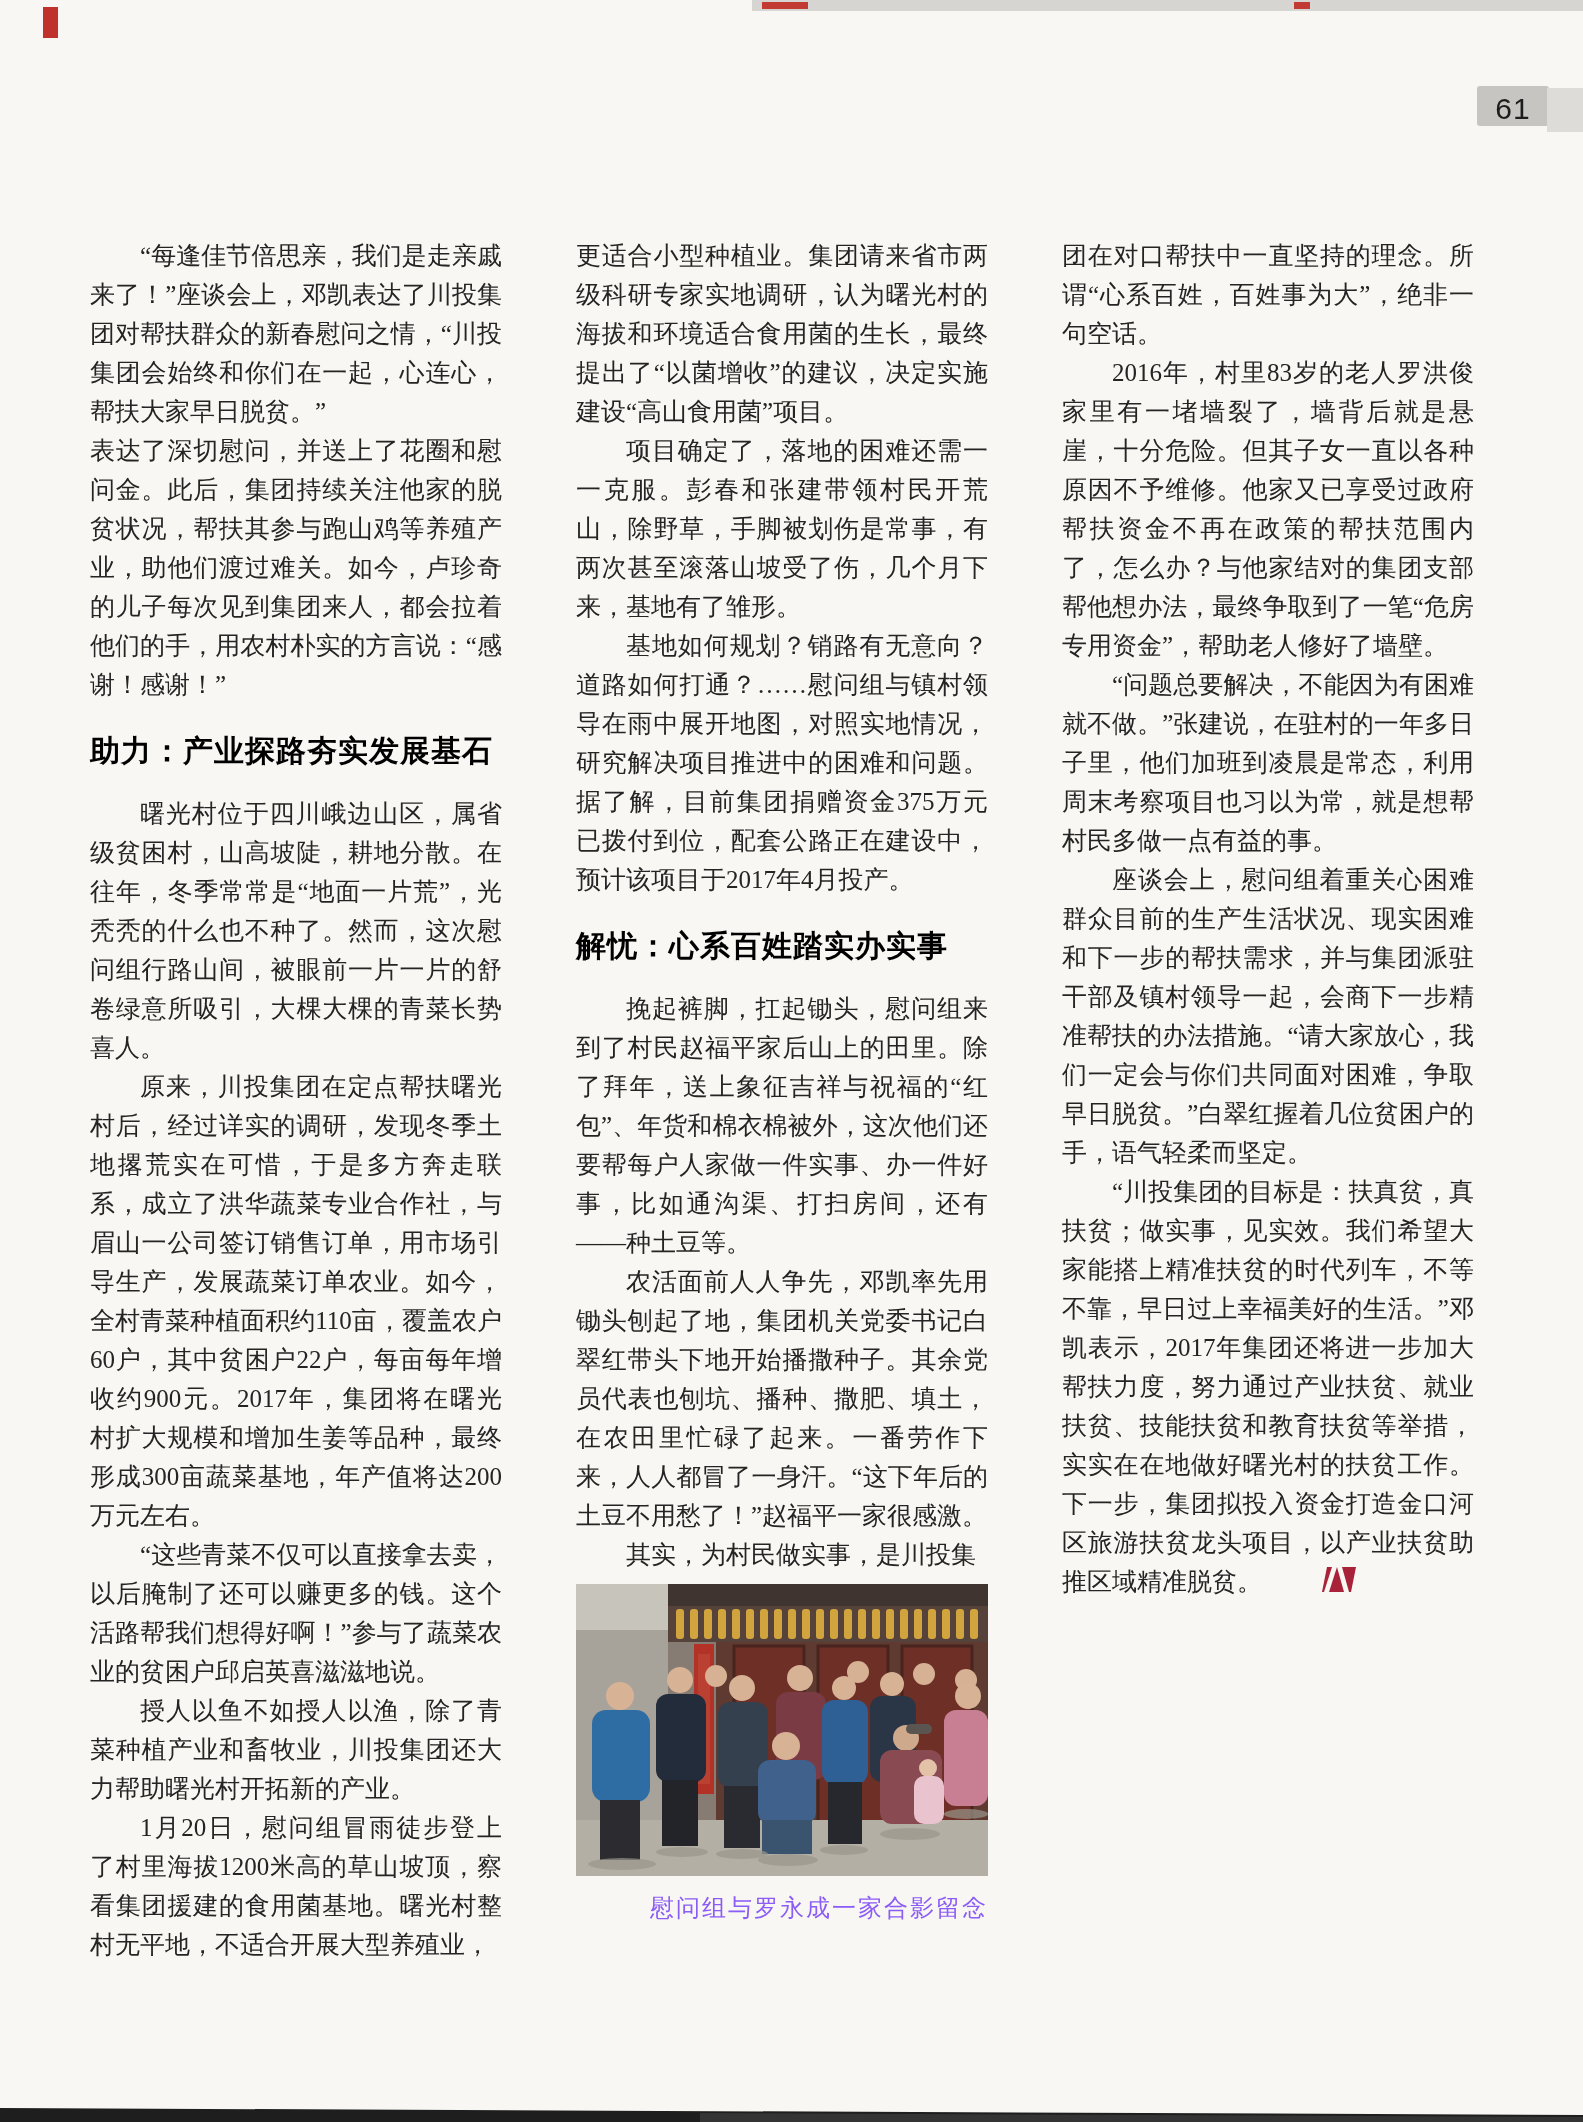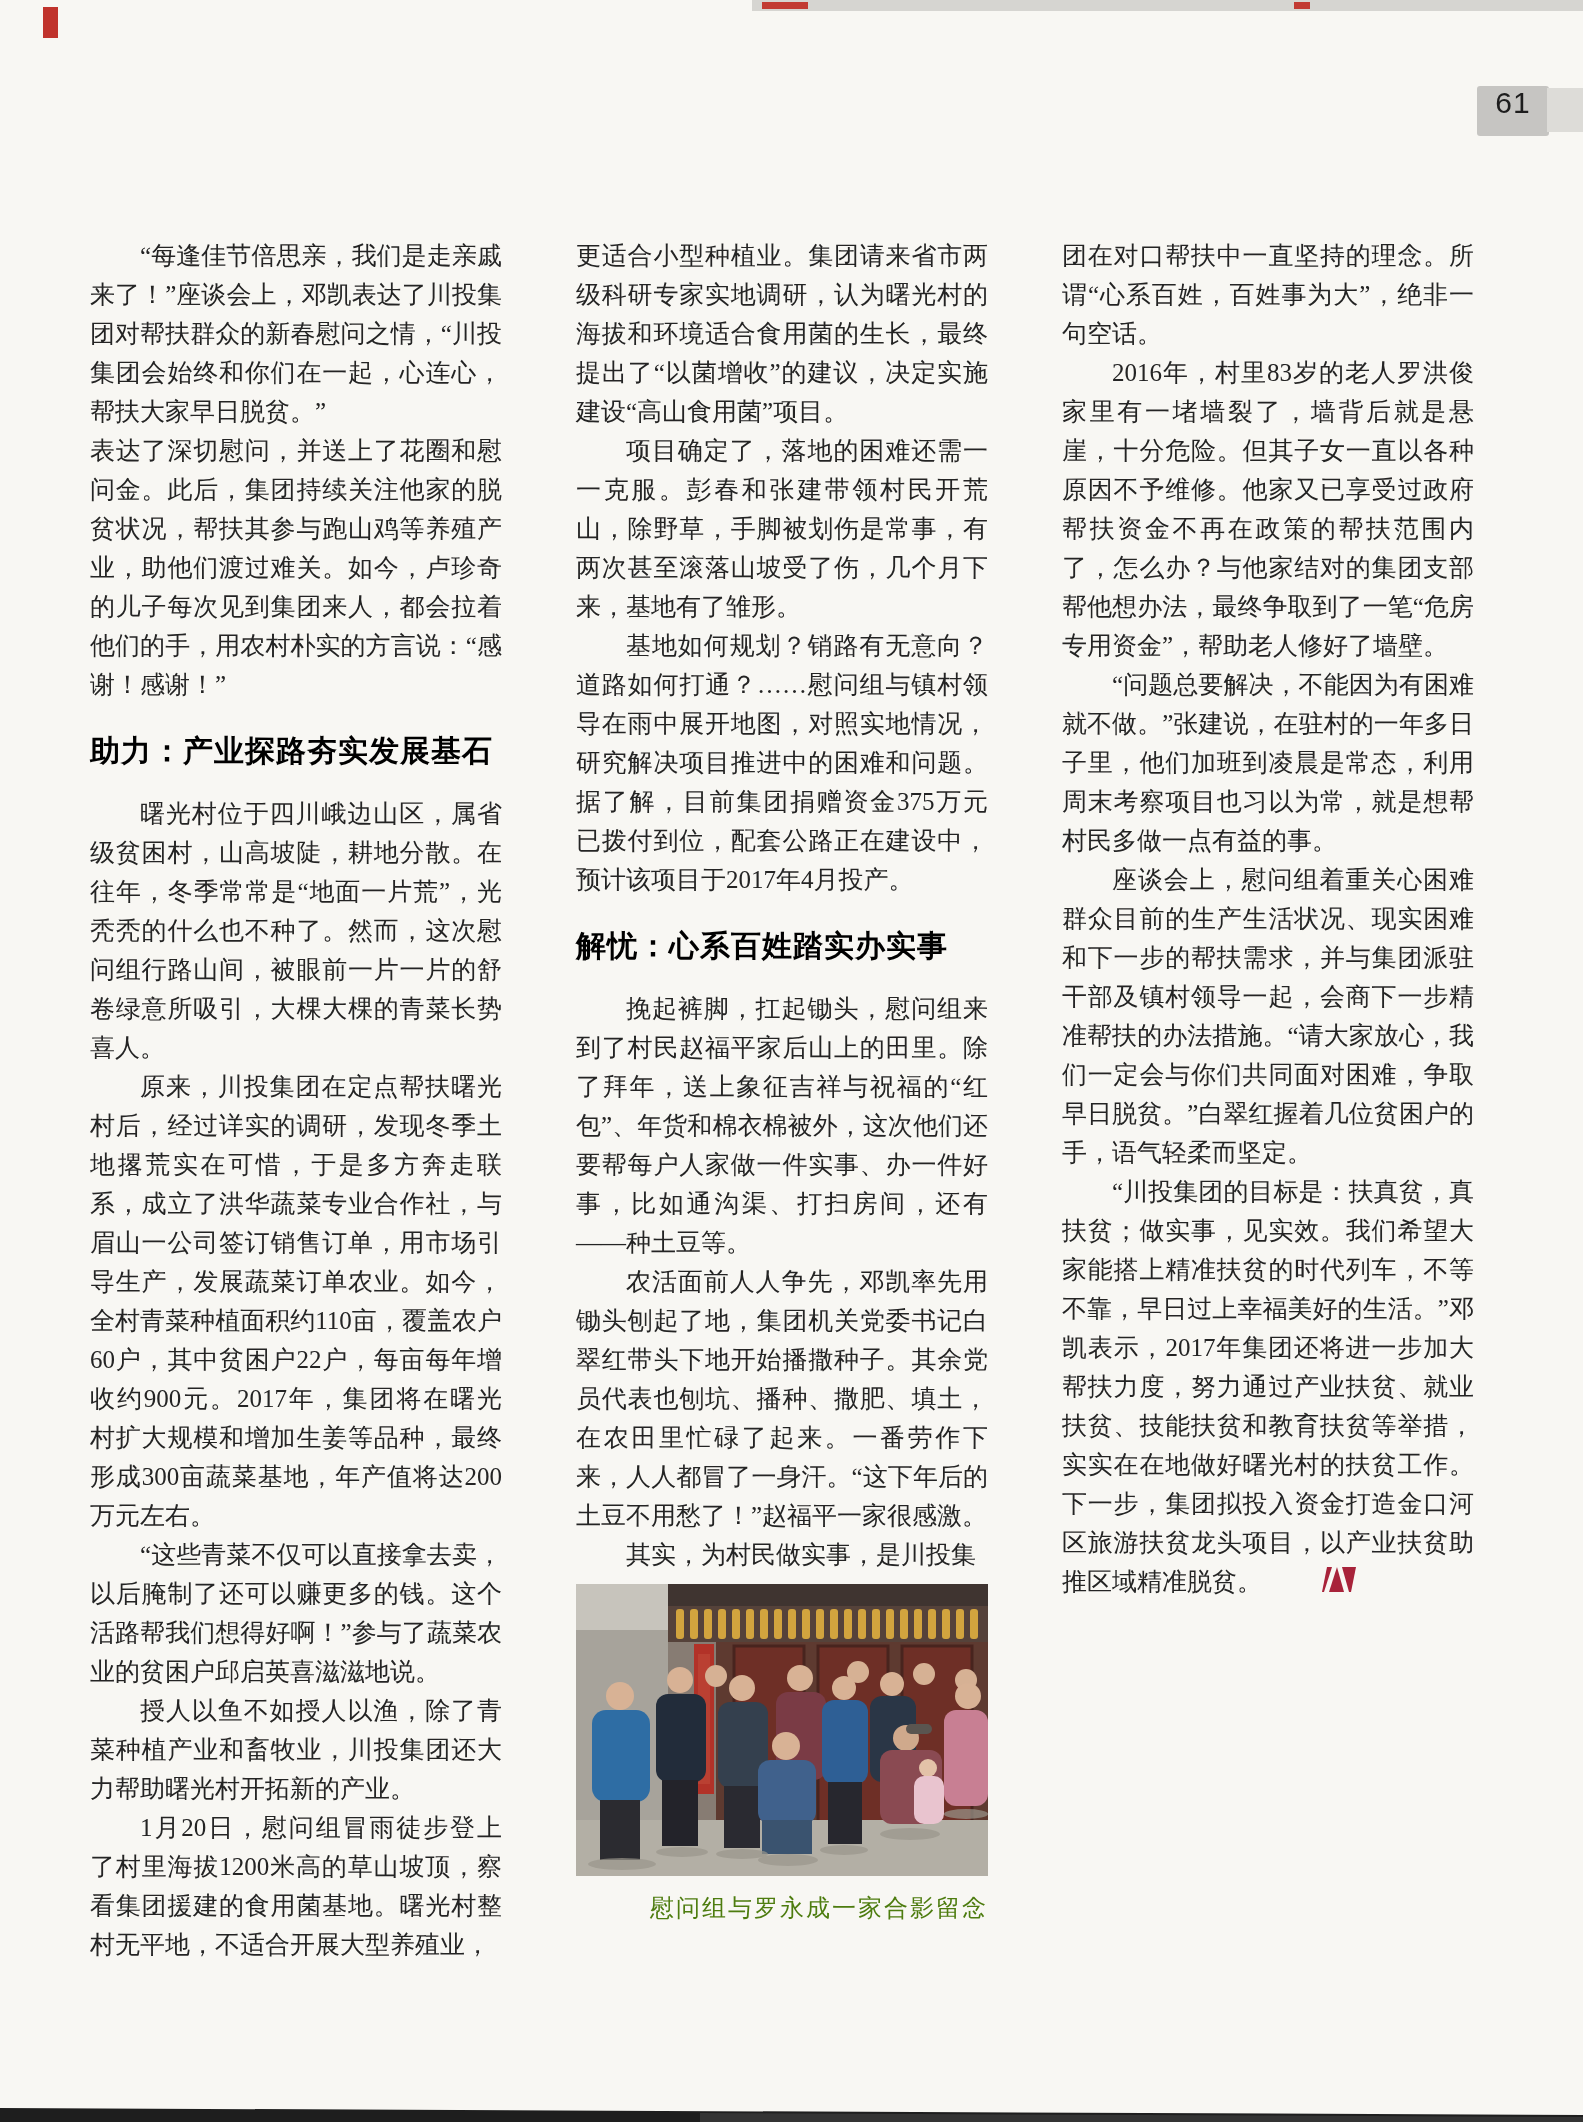--- a/index.html
+++ b/index.html
@@ -9,43 +9,43 @@
     font-family:"Liberation Serif","DejaVu Serif",serif;
   }
   
   .top-strip{position:absolute; left:752px; top:0; width:831px; height:11px; background:#d6d5d1;}
   .red-dash{position:absolute; background:#c23b33;}
   .red-dash.d1{left:10px; top:2px; width:46px; height:7px;}
   .red-dash.d2{left:542px; top:2px; width:16px; height:7px;}
   .corner-mark{position:absolute; left:43px; top:7px; width:15px; height:31px; background:#c0332c;}
   
   .page-number-tab{position:absolute; left:1477px; top:86px; width:106px; height:48px;}
-  .pn-box{position:absolute; left:0; top:0; width:72px; height:50px; background:#c6c5c2; border-radius:3px;
-          display:flex; align-items:flex-start; justify-content:center;}
+  .pn-box{position:absolute; left:0; top:0; width:72px; height:40px; background:#c6c5c2; border-radius:3px;
+          display:flex; align-items:flex-end; justify-content:center;}
   .pn-box span{font-family:"Liberation Sans","DejaVu Sans",sans-serif; font-size:30px; color:#1d1d1d; letter-spacing:1px;}
   .pn-ext{position:absolute; left:70px; top:2px; width:36px; height:44px; background:#dddcd8;}
   
   .col{position:absolute; top:236px; width:412px; color:#222;}
   .col-left{left:90px;}
   .col-mid{left:576px;}
   .col-right{left:1062px;}
   .para{
     margin:0; font-size:25px; line-height:39px;
     text-align:justify; text-justify:inter-ideograph;
     color:#242424; word-break:break-all;
   }
   .para.indent{text-indent:2em;}
   .heading{
     margin:27px 0 23px 0; font-size:30px; line-height:40px; font-weight:bold; color:#000000;
     font-family:"Liberation Sans","DejaVu Sans",sans-serif; letter-spacing:1px;
   }
   figure{margin:10px 0 0 0; width:412px;}
   .photo-frame{width:412px; height:292px; background:#8b8078; overflow:hidden;}
   figcaption{
-    margin-top:16px; text-align:right; font-size:24px; color:#4d7c0f; letter-spacing:2px;
+    margin-top:16px; text-align:right; font-size:24px; color:#8b5cf6; letter-spacing:2px;
   }
   .endmark{display:inline-block; margin-left:10px; vertical-align:-2px;}
   
   .bottom-bar{position:absolute; left:0; bottom:0; width:1583px; height:18px;}
 </style>
 </head>
 <body>
 
 <div class="page">
 

